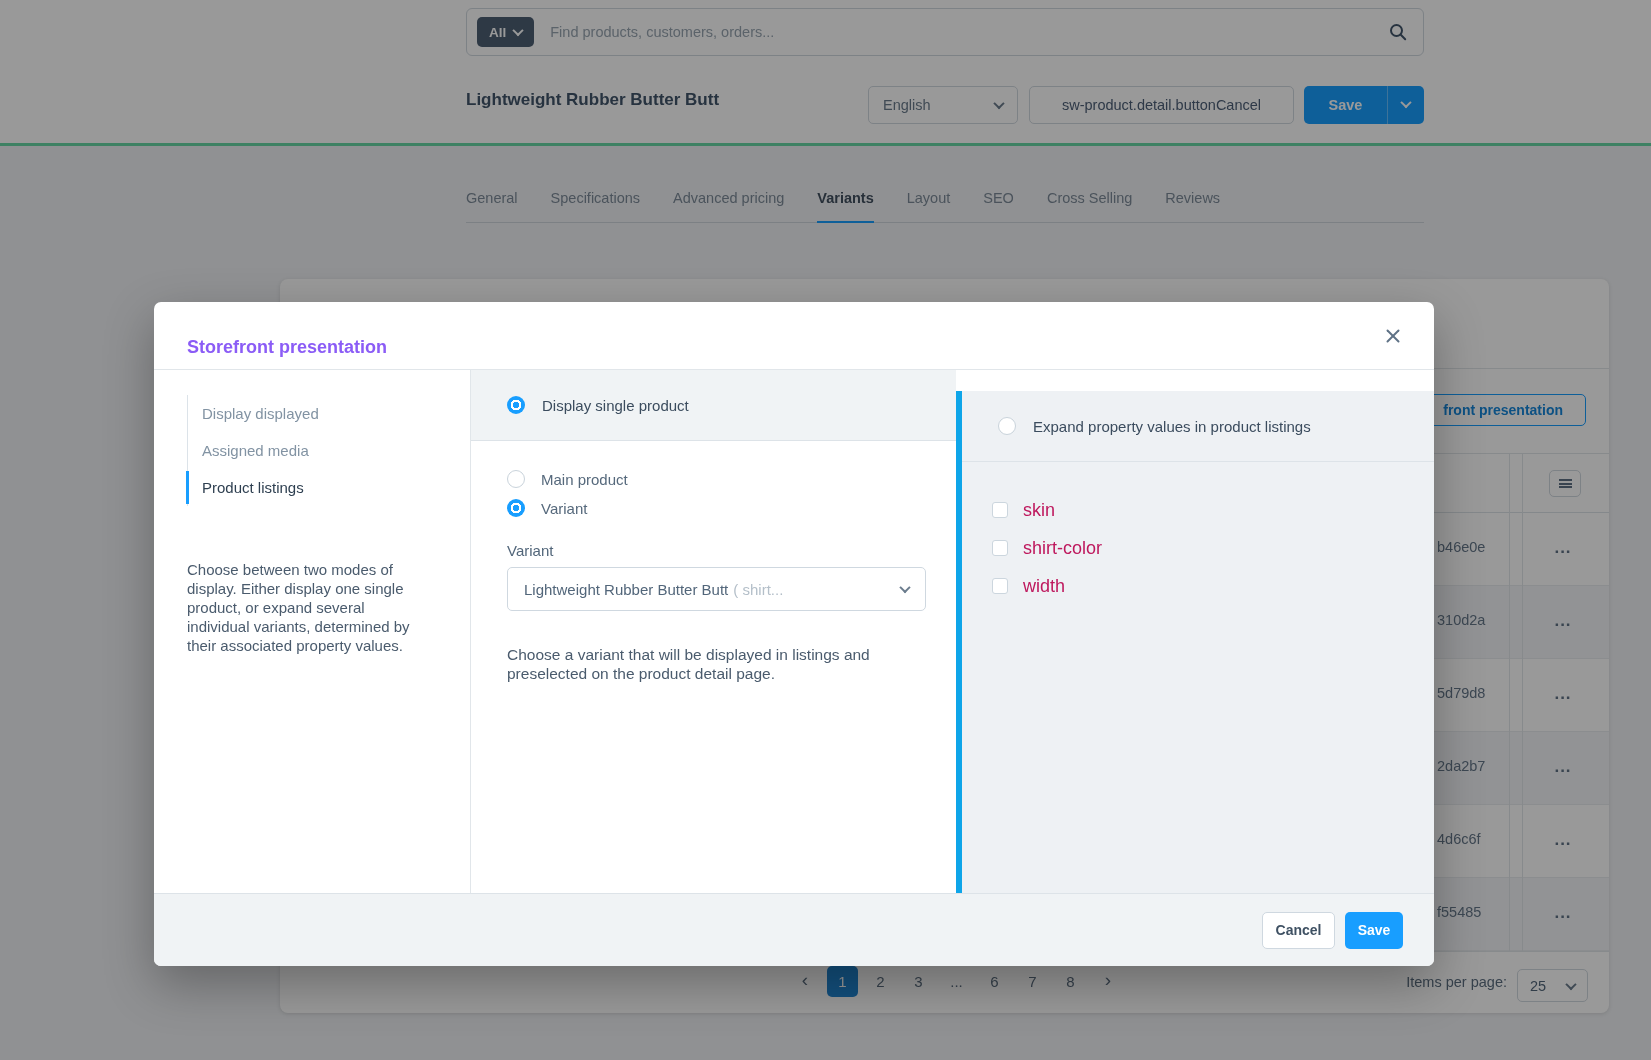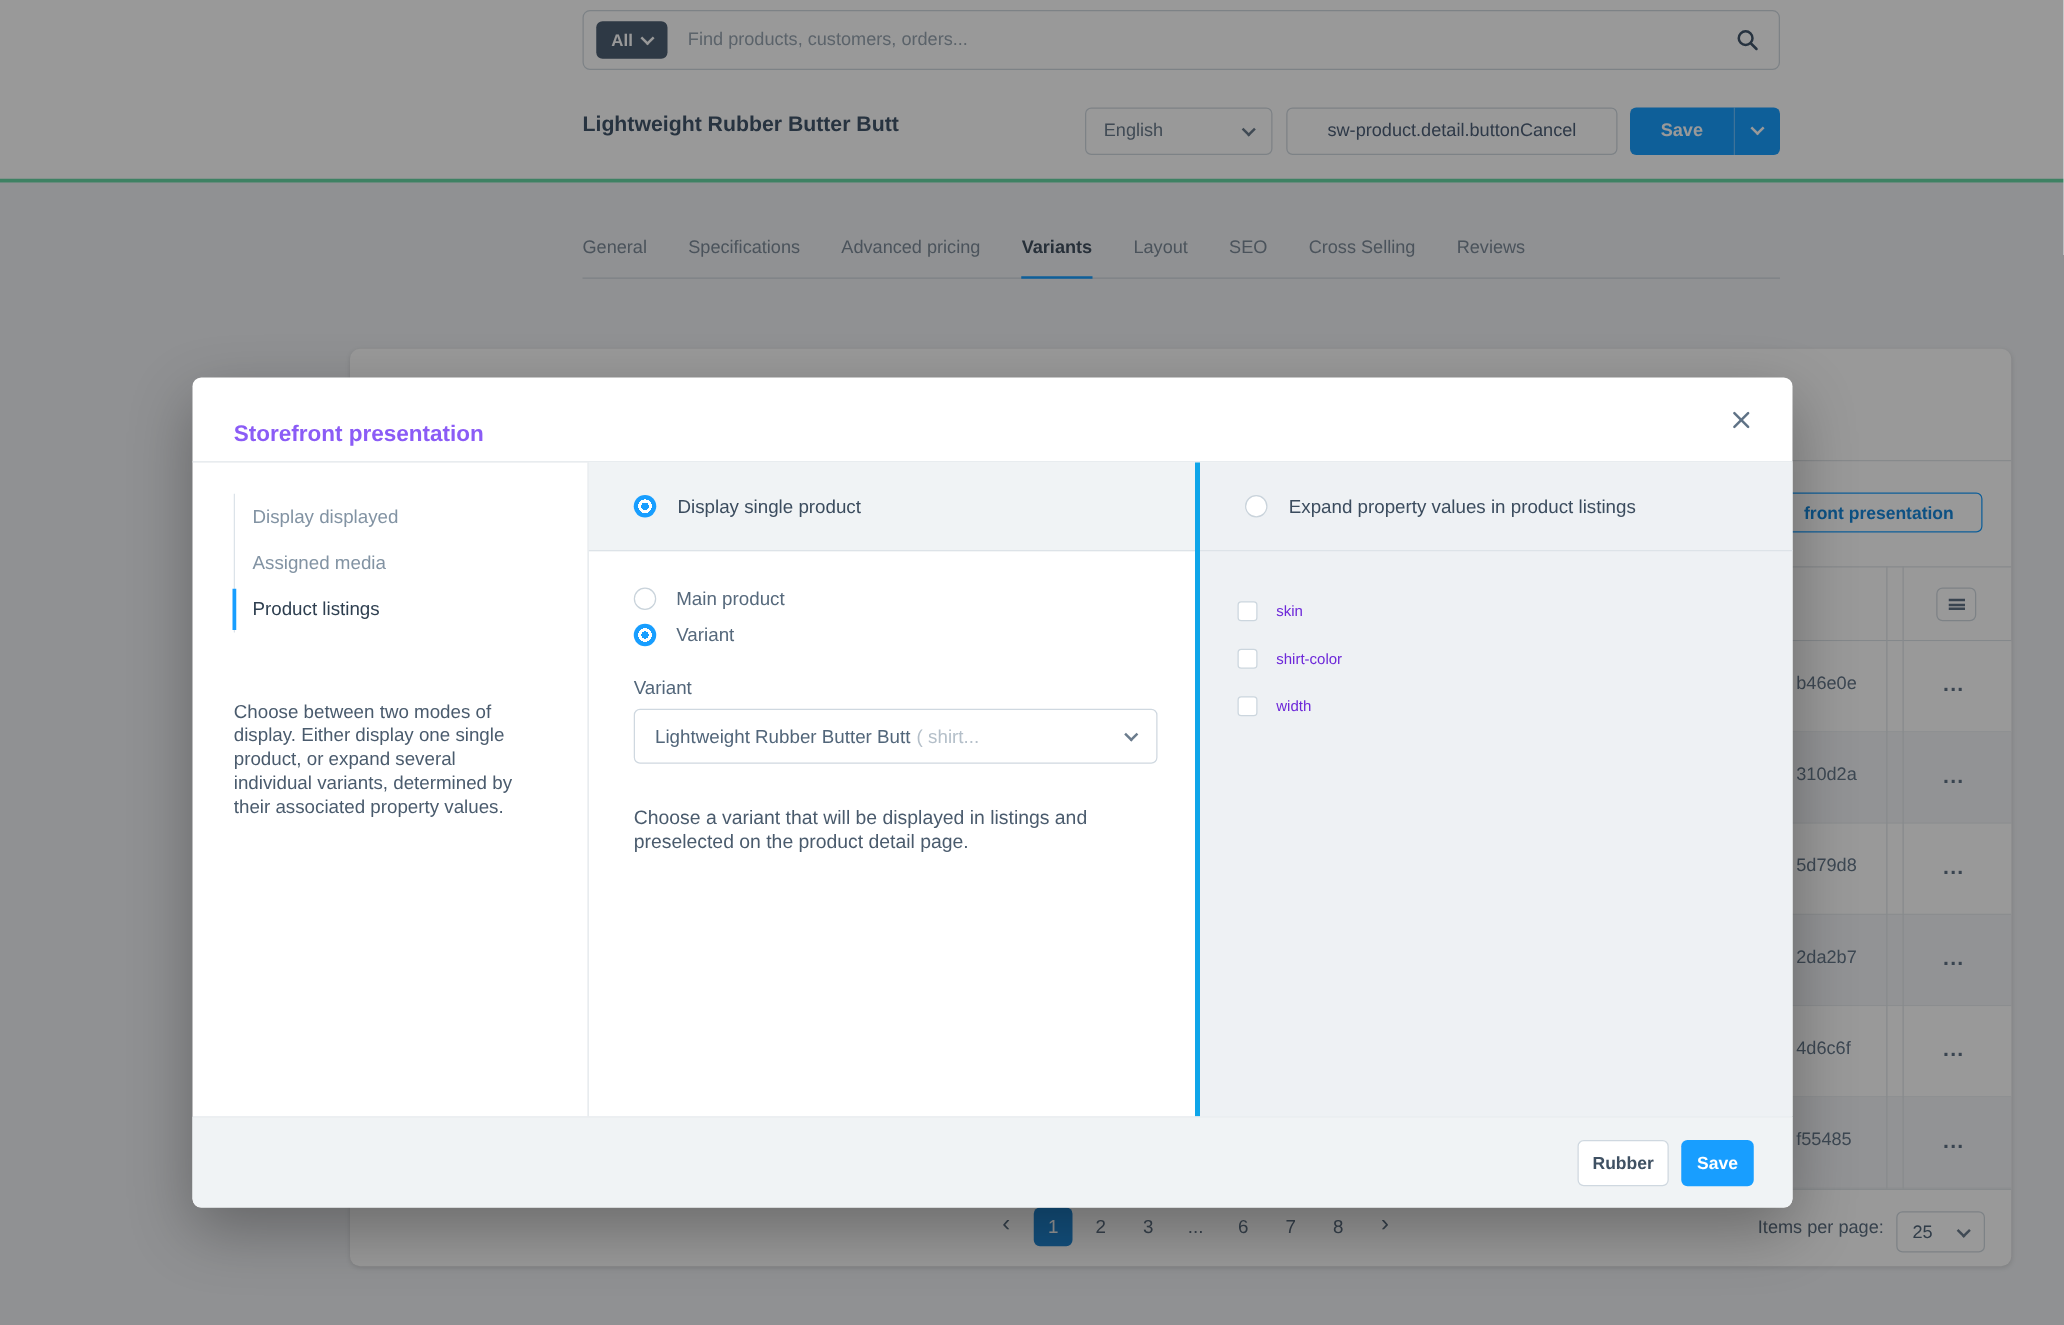--- a/index.html
+++ b/index.html
@@ -98,21 +98,21 @@
   .m-nav { position:absolute; left:33px; top:25px; border-left:1px solid #dce3e9; list-style:none; }
   .m-nav li { height:37px; line-height:37px; padding:0 20px 0 14px; font-size:15px; color:#8293a3;
     cursor:pointer; position:relative; white-space:nowrap; }
   .m-nav li.active { color:#2e3f50; }
   .m-nav li.active::before { content:''; position:absolute; left:-2px; top:2px; bottom:2px; width:3px;
     background:#189eff; }
   .m-desc { position:absolute; left:33px; top:190px; width:240px; font-size:15px; line-height:19px;
     color:#4a5b6d; }
 
   .m-middle { width:485px; position:relative; }
-  .m-right { flex:1; position:relative; background:#eef1f4; border-left:4px solid #0ea5e9; }
+  .m-right { flex:1; position:relative; background:#eef1f4; border-left:6px solid #0ea5e9;margin-top:21px; }
   .band { height:71px; border-bottom:1px solid #dde3e8; display:flex; align-items:center;
     padding-left:36px; gap:17px; }
   .m-middle .band { background:#f0f3f5; }
   .band-label { font-size:15px; color:#3b4c5e; }
 
   .radio { width:18px; height:18px; border-radius:50%; background:#fff; border:1px solid #c9d3db;
     flex:0 0 auto; cursor:pointer; }
   .radio.checked { border:none;
     background:radial-gradient(circle, #189eff 0 3px, #fff 3px 5.5px, #189eff 5.5px 100%); }
   .checkbox { width:16px; height:16px; border-radius:3px; background:#fff; border:1px solid #ccd6de;
@@ -124,21 +124,21 @@
   .field-label { margin-top:25px; font-size:15px; color:#52667a; }
   .variant-select { margin-top:8px; width:419px; height:44px; border:1px solid #cfd8e0; border-radius:5px;
     background:#fff; display:flex; align-items:center; padding:0 16px; cursor:pointer; }
   .variant-select .val { font-size:15px; color:#52667a; white-space:nowrap; }
   .variant-select .hint { font-size:15px; color:#b4bfc9; margin-left:5px; white-space:nowrap; }
   .variant-select .chev { margin-left:auto; }
   .help-text { margin-top:34px; width:396px; font-size:15.5px; line-height:19px; color:#4a5b6d; }
 
   .props { padding:29px 0 0 30px; }
   .prop-row { display:flex; align-items:center; gap:15px; height:38px; cursor:pointer; }
-  .prop-row span { font-size:12px; color:#6d28d9; }
+  .prop-row span { font-size:18px; color:#be185d; }
 </style>
 </head>
 <body>
 
 <div class="screen">
 
   <div class="topbar">
     <div class="searchbox">
       <button class="scope-btn">
         <span>All</span>
@@ -299,18 +299,18 @@
           <div class="prop-row">
             <span class="checkbox"></span>
             <span>width</span>
           </div>
         </div>
       </div>
 
     </div>
 
     <div class="modal-footer">
-      <button class="btn-cancel">Rubber</button>
+      <button class="btn-cancel">Cancel</button>
       <button class="btn-save">Save</button>
     </div>
   </div>
 
 </div>
 
 </body></html>

